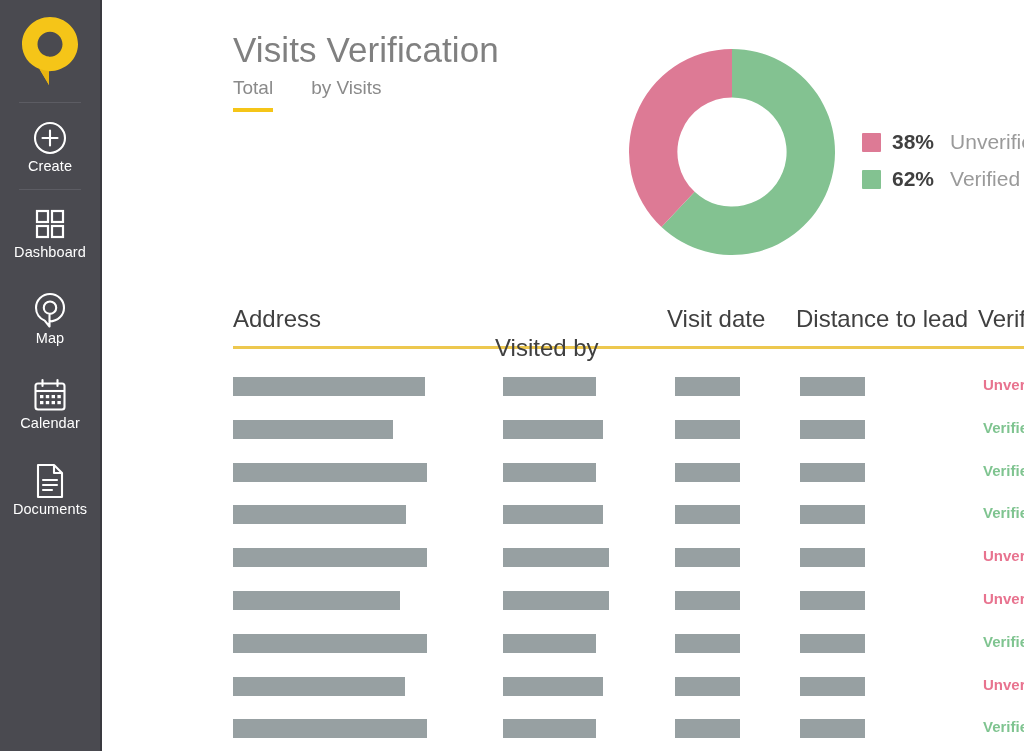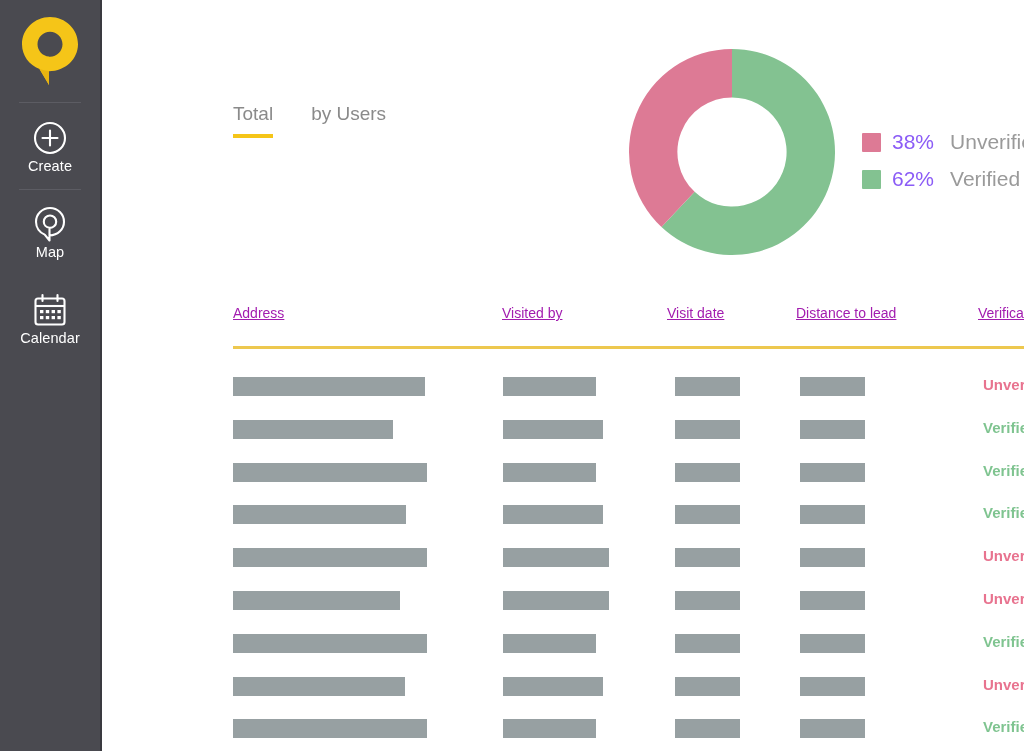--- a/index.html
+++ b/index.html
@@ -35,48 +35,48 @@
 
   
   .main { flex: 1; position: relative; background: #ffffff; }
 
   .page-title {
     position: absolute; left: 131px; top: 30px;
     font-size: 35px; font-weight: 400; color: #808080;
     letter-spacing: .1px; white-space: nowrap;
   }
   .tabs {
-    position: absolute; left: 131px; top: 103px;
+    position: absolute; left: 131px; top: 77px;
     display: flex; align-items: flex-start;
   }
   .tab {
     font-size: 19px; color: #8a8a8a; padding-bottom: 9px;
     margin-right: 38px; cursor: pointer; white-space: nowrap;
     border-bottom: 4px solid transparent; line-height: 1.15;
   }
   .tab.active { color: #8a8a8a; border-bottom-color: #f5c518; }
 
   
   .chart-area { position: absolute; left: 390px; top: 12px; width: 600px; height: 270px; }
   .donut { position: absolute; left: 120px; top: 20px; }
   .legend {
     position: absolute; left: 370px; top: 118px;
     display: flex; flex-direction: column; gap: 13px;
   }
   .legend-row { display: flex; align-items: center; gap: 11px; white-space: nowrap; }
   .swatch { width: 19px; height: 19px; flex: 0 0 19px; border-radius: 1px; }
-  .legend-pct { font-size: 21px; font-weight: 400; color: #8b5cf6; }
+  .legend-pct { font-size: 21px; font-weight: 700; color: #404040; }
   .legend-label { font-size: 21px; font-weight: 400; color: #9a9a9a; margin-left: 5px; }
 
   
   .table { position: absolute; left: 131px; top: 305px; width: 862px; }
   .thead { position: relative; height: 44px; }
   .th {
     position: absolute; top: 0;
-    font-size: 14px; color: #a21caf; white-space: nowrap; line-height: 1.2; text-decoration: underline;
+    font-size: 24px; color: #404040; white-space: nowrap; line-height: 1.2;
   }
   .head-rule { position: absolute; left: 0; top: 41px; width: 860px; height: 3px; background: #edc84f; }
   .tbody { position: relative; margin-top: 20px; }
   .row { position: relative; height: 42.8px; }
   .cell-bar { position: absolute; height: 19px; background: #97a0a2; top: 8px; }
   .status {
     position: absolute; top: 5px; font-size: 15px; font-weight: 700;
     white-space: nowrap; line-height: 1.4;
   }
   .status.unverified { color: #e8738f; }
@@ -100,20 +100,31 @@
       <span class="nav-icon">
         <svg width="34" height="34" viewBox="0 0 34 34">
           <circle cx="17" cy="17" r="15" fill="none" stroke="#ffffff" stroke-width="2.1"></circle>
           <path d="M17 9.5 V24.5 M9.5 17 H24.5" stroke="#ffffff" stroke-width="2.1" stroke-linecap="round"></path>
         </svg>
       </span>
       <span class="nav-label">Create</span>
     </div>
     <div class="nav-sep"></div>
 
+    <div class="nav-item">
+      <span class="nav-icon">
+        <svg width="32" height="32" viewBox="0 0 32 32">
+          <rect x="3" y="3" width="11" height="11" fill="none" stroke="#ffffff" stroke-width="2.2"></rect>
+          <rect x="18" y="3" width="11" height="11" fill="none" stroke="#ffffff" stroke-width="2.2"></rect>
+          <rect x="3" y="18" width="11" height="11" fill="none" stroke="#ffffff" stroke-width="2.2"></rect>
+          <rect x="18" y="18" width="11" height="11" fill="none" stroke="#ffffff" stroke-width="2.2"></rect>
+        </svg>
+      </span>
+      <span class="nav-label">Dashboard</span>
+    </div>
 
     <div class="nav-item">
       <span class="nav-icon">
         <svg width="34" height="36" viewBox="0 0 34 36">
           <path d="M17 2 C9.3 2 3 8.2 3 15.8 C3 21.6 6.6 26.5 11.7 28.6 L16.5 34.5 L16.5 21.8 C13.3 21.5 10.8 18.9 10.8 15.7 C10.8 12.3 13.6 9.5 17 9.5 C20.4 9.5 23.2 12.3 23.2 15.7 C23.2 19.1 20.4 21.9 17 21.9 L16.5 21.9 L16.5 29.5 C25 29.4 31 23.1 31 15.8 C31 8.2 24.7 2 17 2 Z" fill="none" stroke="#ffffff" stroke-width="2.1" stroke-linejoin="round"></path>
         </svg>
       </span>
       <span class="nav-label">Map</span>
     </div>
 
@@ -132,29 +143,40 @@
             <rect x="7" y="23" width="3.4" height="3.2"></rect>
               <rect x="12.8" y="23" width="3.4" height="3.2"></rect>
             <rect x="18.6" y="23" width="3.4" height="3.2"></rect>
               <rect x="24.4" y="23" width="3.4" height="3.2"></rect>
           </g>
         </svg>
       </span>
       <span class="nav-label">Calendar</span>
     </div>
 
+    <div class="nav-item">
+      <span class="nav-icon">
+        <svg width="30" height="36" viewBox="0 0 30 36">
+          <path d="M3 2 H19 L27 10 V34 H3 Z" fill="none" stroke="#ffffff" stroke-width="2.1" stroke-linejoin="round"></path>
+          <path d="M19 2 V10 H27" fill="none" stroke="#ffffff" stroke-width="2.1" stroke-linejoin="round"></path>
+          <path d="M8 17 H22 M8 22 H22 M8 27 H17" stroke="#ffffff" stroke-width="2.1" stroke-linecap="round"></path>
+        </svg>
+      </span>
+      <span class="nav-label">Documents</span>
+    </div>
 
   </nav>
 
   <main class="main">
 
+    <h1 class="page-title">Visits Verification</h1>
 
     <div class="tabs">
       <div class="tab active">Total</div>
-      <div class="tab">by Users</div>
+      <div class="tab">by Visits</div>
     </div>
 
     <div class="chart-area">
       <svg class="donut" width="240" height="240" viewBox="0 0 240 240">
         <g id="donut-slices" transform="translate(120,120)">
             <path d="M 6.306931015608869e-15 -103 A 103 103 0 1 1 -70.50835191065494 75.08376862440538 L -37.36942651264712 39.79439737093485 A 54.59 54.59 0 1 0 3.342673438272701e-15 -54.59 Z" fill="#83c291"></path>
             <path d="M -70.50835191065494 75.08376862440538 A 103 103 0 0 1 -1.8920793046826606e-14 -103 L -1.0028020314818101e-14 -54.59 A 54.59 54.59 0 0 0 -37.36942651264712 39.79439737093485 Z" fill="#dd7a95"></path>
           </g>
       </svg>
       <div class="legend">
@@ -168,21 +190,21 @@
           <span class="legend-pct">62%</span>
           <span class="legend-label">Verified</span>
         </div>
       </div>
     </div>
 
     <div class="table">
       <div class="thead" id="thead">
         <div class="head-rule"></div>
       <div class="th" style="left: 0px;">Address</div>
-          <div class="th" style="left: 269px;">Visited by</div>
+          <div class="th" style="left: 262px; margin-top: 29px;">Visited by</div>
           <div class="th" style="left: 434px;">Visit date</div>
           <div class="th" style="left: 563px;">Distance to lead</div>
           <div class="th" style="left: 745px;">Verification</div>
         </div>
       <div class="tbody" id="tbody">
           <div class="row">
             <div class="cell-bar" style="left: 0px; width: 192px; background: rgb(151, 160, 162);"></div>
             <div class="cell-bar" style="left: 270px; width: 93px; background: rgb(151, 160, 162);"></div>
             <div class="cell-bar" style="left: 442px; width: 65px; background: rgb(151, 160, 162);"></div>
             <div class="cell-bar" style="left: 567px; width: 65px; background: rgb(151, 160, 162);"></div>

